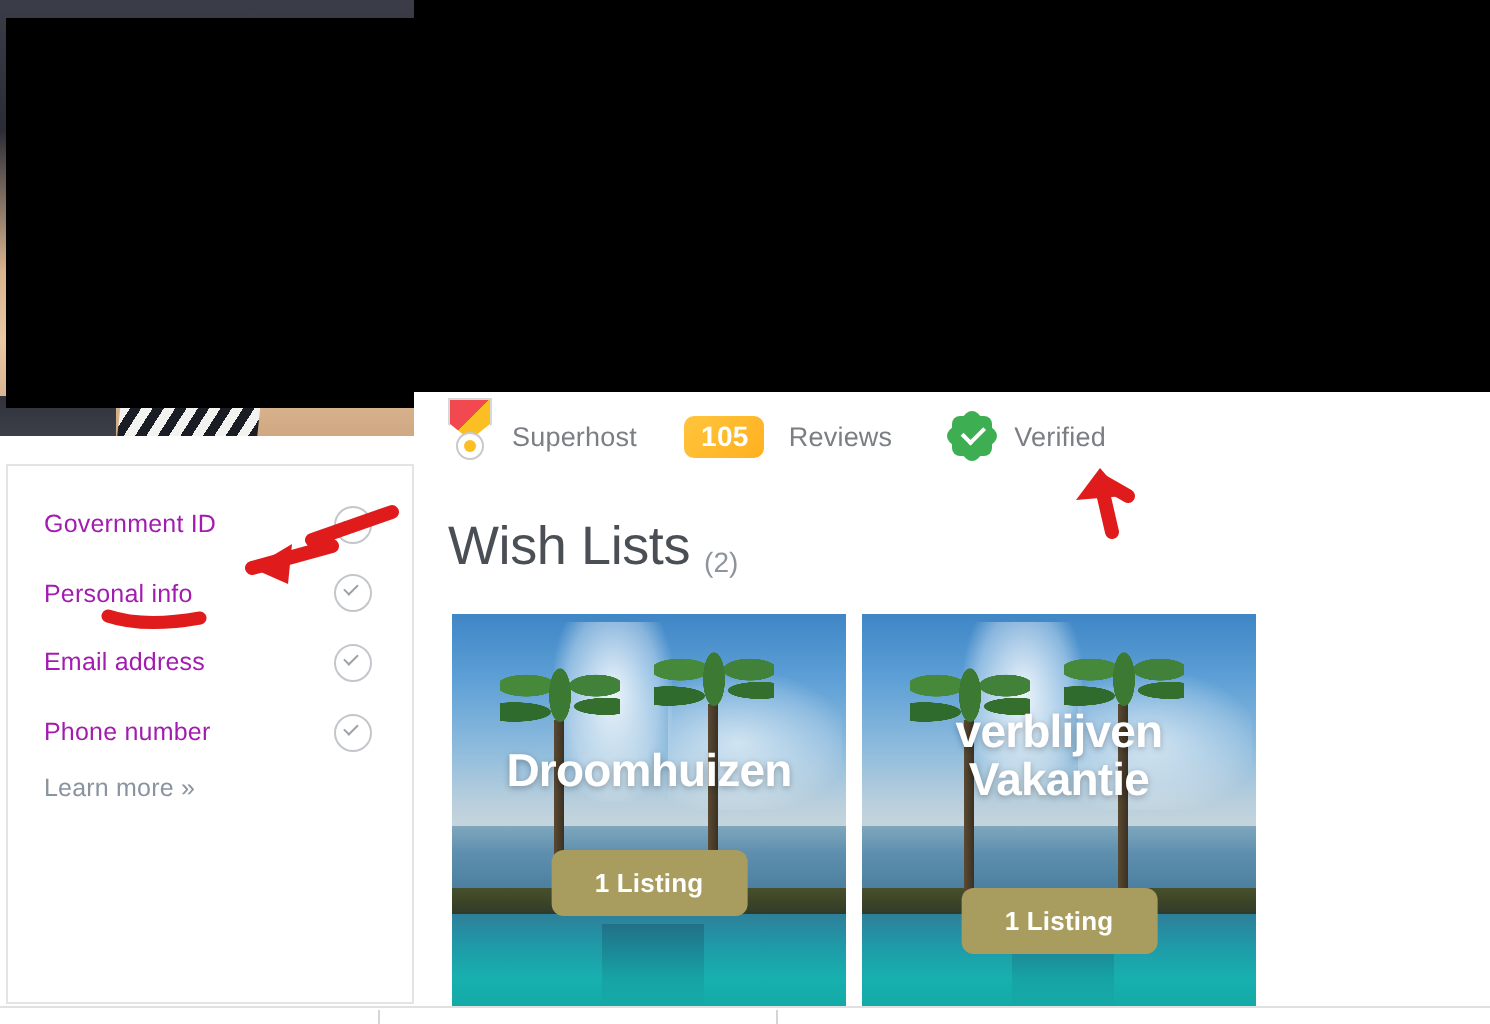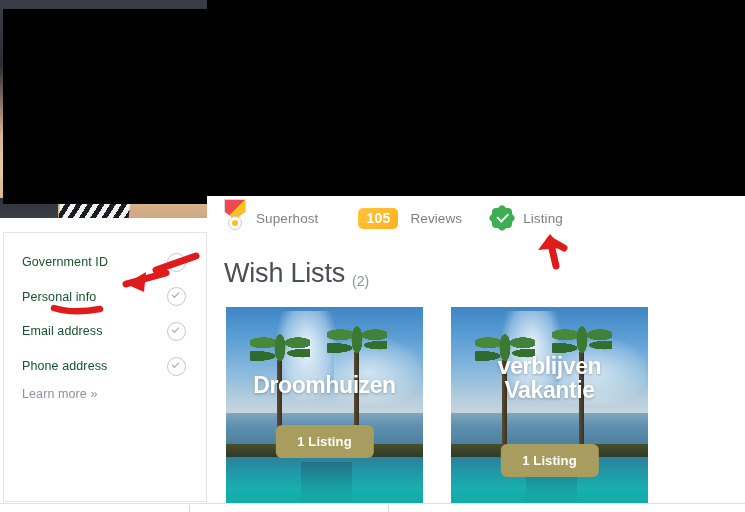--- a/index.html
+++ b/index.html
@@ -107,21 +107,21 @@
     padding: 12px 16px 0 18px;
   }
   .verified-row {
     display: flex;
     align-items: center;
     justify-content: space-between;
     height: 34.6px;
   }
   .verified-row .vlabel {
     font-size: 12.5px;
-    color: #14532d;
+    color: #a21caf;
     letter-spacing: 0.1px;
   }
   .check-circle {
     width: 17px;
     height: 17px;
     flex: 0 0 17px;
     border: 1px solid #c3c7cb;
     border-radius: 50%;
     position: relative;
     margin-right: 4px;
@@ -204,21 +204,21 @@
     content: "";
     position: absolute;
     left: 2.6px; top: 2.6px;
     width: 6px; height: 6px;
     border-radius: 50%;
     background: #fbbf24;
   }
 
   
   #reviews-count {
-    margin-left: 40px;
+    margin-left: 24px;
     background: linear-gradient(135deg,#ffc53d 0%, #ffb020 100%);
     color: #ffffff;
     font-size: 14px;
     font-weight: bold;
     border-radius: 5px;
     padding: 3px 8px 4px 8px;
     letter-spacing: 0.2px;
     line-height: 1;
   }
   #reviews-label { margin-left: 12px; }
@@ -270,21 +270,21 @@
     color: #8e949b;
     margin-left: 7px;
   }
 
   
   #wishlists-grid {
     position: absolute;
     left: 226px;
     top: 307px;
     display: flex;
-    gap: 28px;
+    gap: 8px;
   }
   .wish-card {
     position: relative;
     width: 197px;
     height: 196px;
     overflow: hidden;
     background: #5b9bd5;
   }
   .wish-card .sky {
     position: absolute;
@@ -432,21 +432,21 @@
         <span class="vlabel">Personal info</span>
         <span class="check-circle"></span>
       </div>
 
       <div class="verified-row">
         <span class="vlabel">Email address</span>
         <span class="check-circle"></span>
       </div>
 
       <div class="verified-row">
-        <span class="vlabel">Phone address</span>
+        <span class="vlabel">Phone number</span>
         <span class="check-circle"></span>
       </div>
 
 
     </div>
 
     <a id="learn-more" href="#">Learn more »</a>
   </div>
 
   <div id="status-row">
@@ -464,21 +464,21 @@
       <span id="reviews-count">105</span>
       <span id="reviews-label" class="status-label">Reviews</span>
     </div>
 
     <div class="status-item">
       <span class="verified-badge">
         <span class="burst"></span>
         <span class="burst2"></span>
         <span class="tick"></span>
       </span>
-      <span class="status-label">Listing</span>
+      <span class="status-label">Verified</span>
     </div>
 
   </div>
 
   <div id="wishlists-heading">
     <span id="wishlists-title">Wish Lists</span>
     <span id="wishlists-count">(2)</span>
   </div>
 
   <div id="wishlists-grid">

